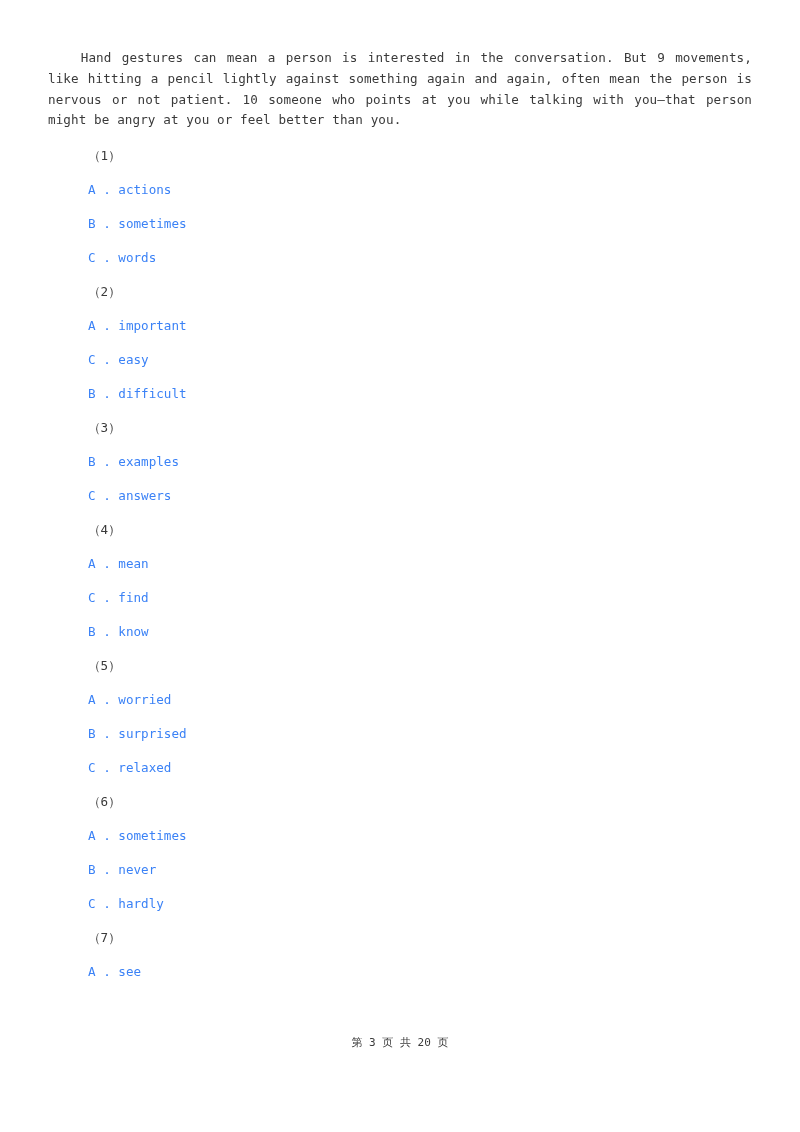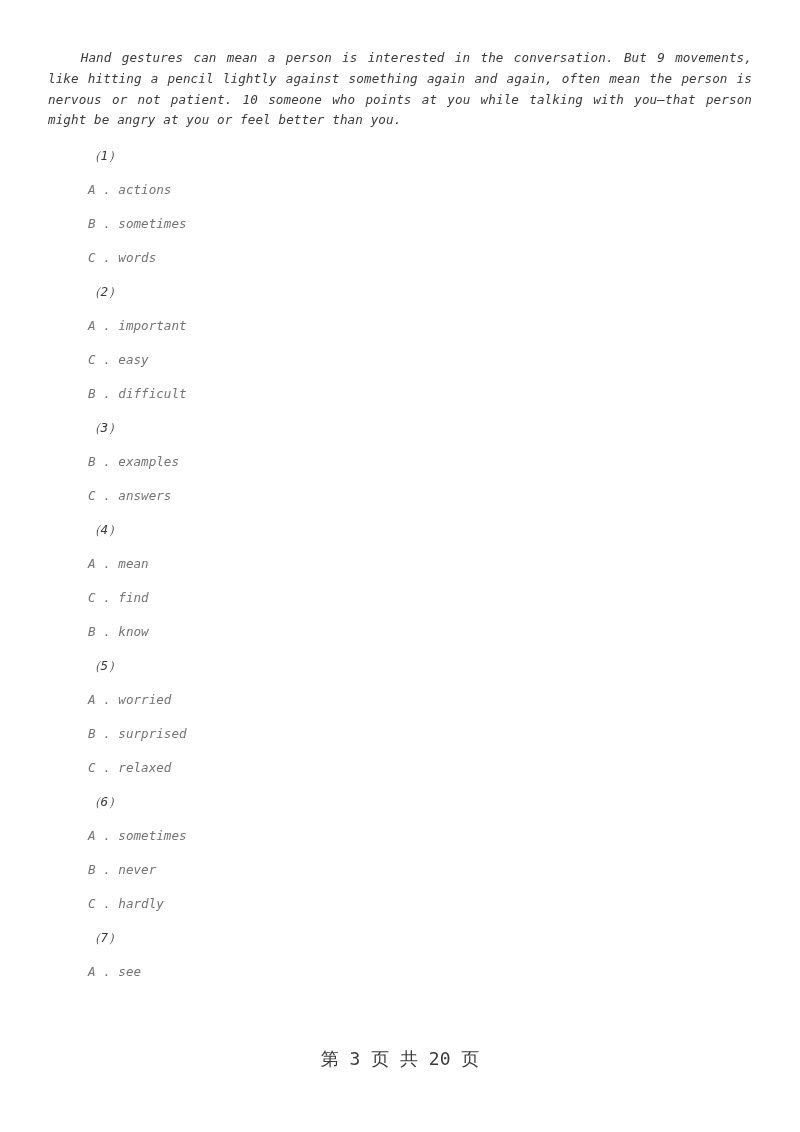--- a/index.html
+++ b/index.html
@@ -17,21 +17,20 @@
     font-family: "DejaVu Sans Mono", "Liberation Mono", monospace;
     color: #3a3a3a;
     -webkit-font-smoothing: antialiased;
   }
 
   .content {
     position: absolute;
     left: 48px;
     top: 48px;
     width: 704px;
-    font-style: italic;
   }
 
   .passage {
     font-size: 12.6px;
     line-height: 20.8px;
     text-align: justify;
     text-justify: inter-word;
     text-indent: 2.6em;
     margin: 0;
     color: #3a3a3a;
@@ -56,21 +55,21 @@
     padding-left: 40px;
     color: #3a3a3a;
     white-space: pre;
   }
 
   .qopt {
     font-size: 12.6px;
     line-height: 34px;
     height: 34px;
     padding-left: 40px;
-    color: #737373;
+    color: #3b82f6;
     white-space: pre;
   }
 
   .opt-letter {
     display: inline;
   }
 
   .opt-sep {
     display: inline;
   }
@@ -78,26 +77,25 @@
   .opt-text {
     display: inline;
   }
 
   .footer {
     position: absolute;
     left: 0;
     top: 1033px;
     width: 800px;
     text-align: center;
-    font-size: 18px;
+    font-size: 11px;
     line-height: 20px;
     color: #3a3a3a;
     font-family: "DejaVu Sans Mono", "Liberation Mono", monospace;
     white-space: pre;
-    margin-top: 16px;
   }
 
   .spacer-top {
     height: 8px;
   }
 </style>
 </head>
 <body>
 
 <div class="page">

